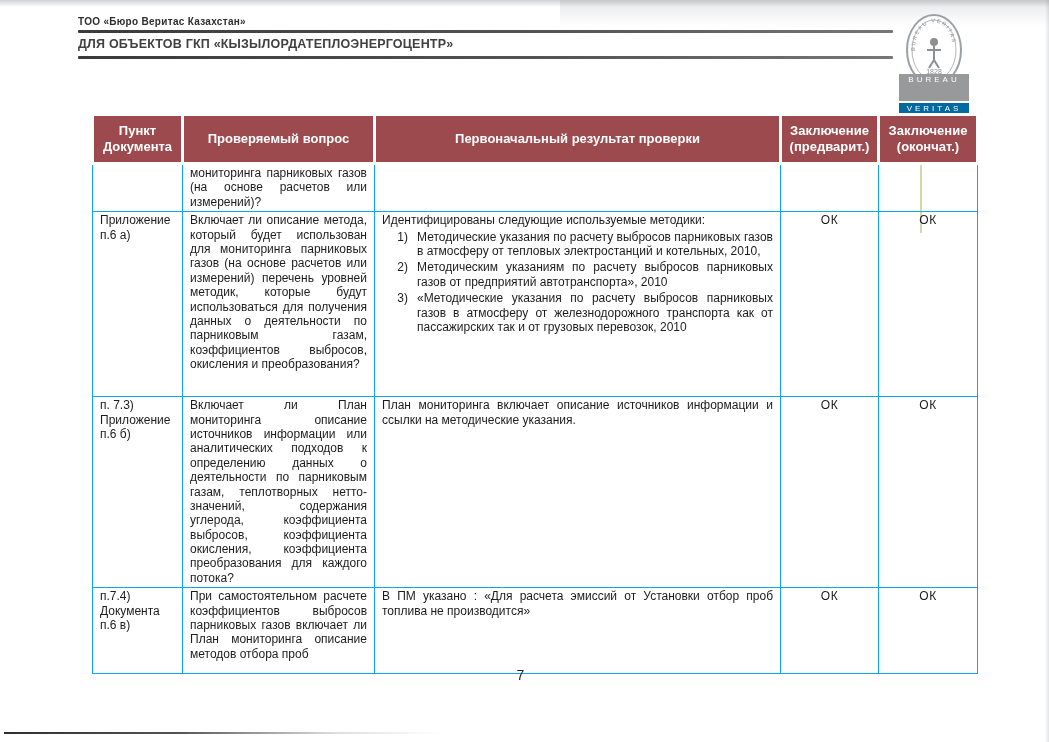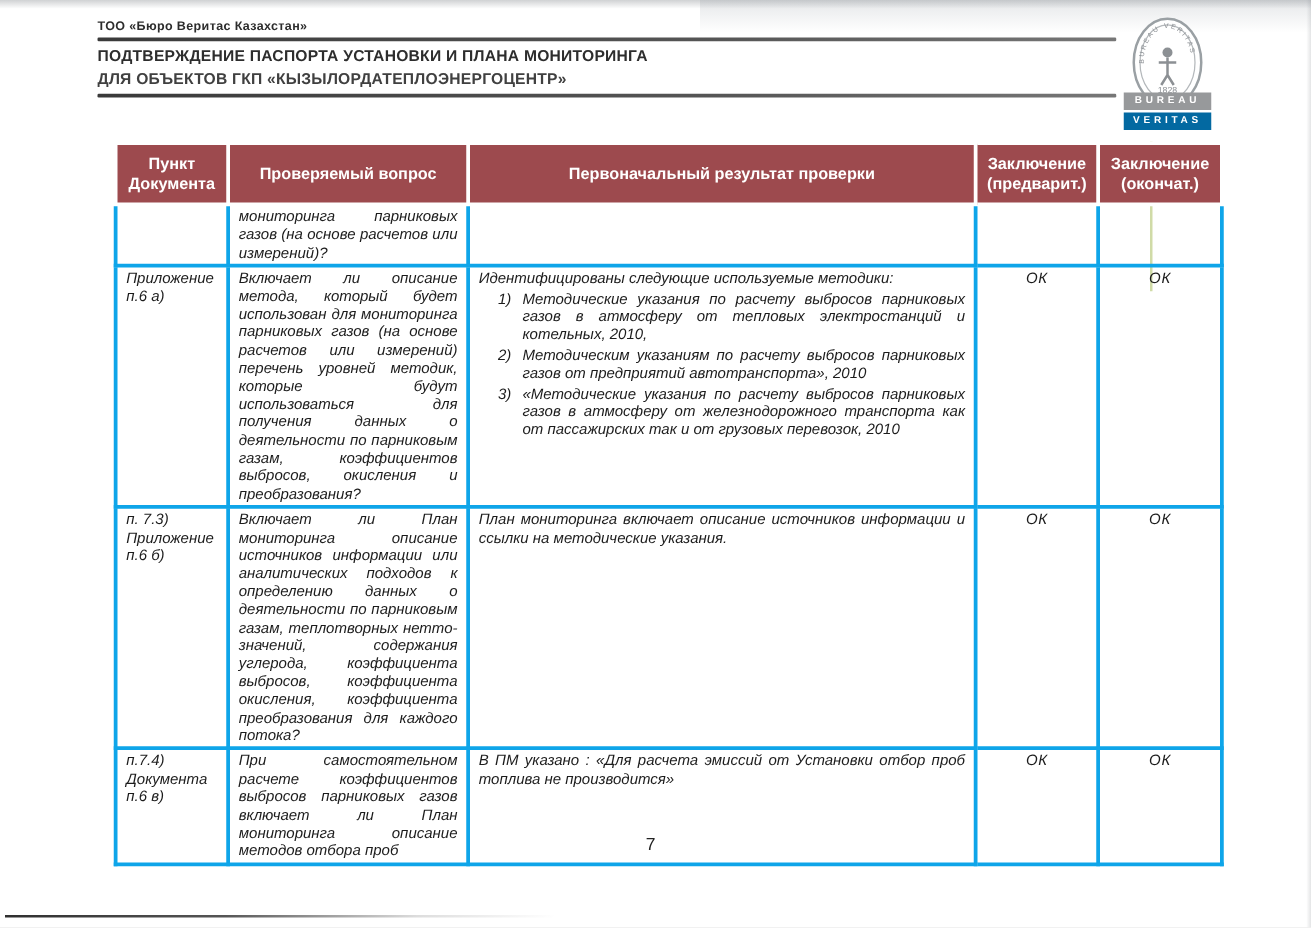--- a/index.html
+++ b/index.html
@@ -27,38 +27,38 @@
   .rule{height:3px;margin-top:3px;
     background:linear-gradient(90deg,#3a3a3a,#555 60%,#777);border-radius:1px;}
   .title1{font-size:12.5px;font-weight:700;color:#2d2d2d;margin-top:5px;letter-spacing:.2px;}
   .title2{font-size:12.5px;font-weight:700;color:#404040;margin-top:4px;letter-spacing:.2px;}
   .rule2{height:3px;margin-top:5px;
     background:linear-gradient(90deg,#3a3a3a,#555 60%,#777);border-radius:1px;}
 
   
   .logo{position:absolute;left:897px;top:12px;width:74px;height:96px;}
   .logo-bars{position:absolute;left:899px;top:74px;width:70px;}
-  .logo-bar{height:14px;line-height:11px;text-align:center;color:#fff;
-    font-size:8px;font-weight:700;letter-spacing:3px;margin-bottom:2px;}
+  .logo-bar{height:27px;line-height:11px;text-align:center;color:#fff;
+    font-size:8px;font-weight:400;letter-spacing:3px;margin-bottom:2px;}
   .bar-bureau{background:#97999b;}
   .bar-veritas{background:#0369a1;}
 
   
   table.review{
     position:absolute;left:91px;top:113px;width:885px;
     border-collapse:collapse;table-layout:fixed;
   }
   table.review th{
     background:#9d4a4e;color:#ffffff;font-size:13px;font-weight:700;
     text-align:center;vertical-align:middle;border:3px solid #ffffff;
     padding:4px 2px;white-space:pre-line;height:38px;line-height:1.25;
   }
   table.review td{
-    border:3px solid #0ea5e9;vertical-align:top;font-size:12px;line-height:1.2;
-    padding:1px 7px 2px 7px;color:#1c1c1c;font-style:italic;
+    border:1px solid #0ea5e9;vertical-align:top;font-size:12px;line-height:1.2;
+    padding:1px 7px 2px 7px;color:#1c1c1c;
   }
   td.item{text-align:left;white-space:pre-line;line-height:1.65;padding-top:3px;}
   td.question{text-align:justify;}
   td.result{text-align:justify;}
   td.conclusion{text-align:center;padding-top:3px;letter-spacing:.5px;}
   .r0{height:42px;} .r1{height:185px;} .r2{height:188px;} .r3{height:86px;}
   .list-item{display:flex;margin-top:2px;}
   .list-item .num{flex:0 0 26px;text-align:right;padding-right:9px;}
   .list-item .txt{flex:1;text-align:justify;}
 
@@ -73,21 +73,20 @@
 
   <div class="scan-top"></div>
   <div class="scan-top-right"></div>
   <div class="scan-right-edge"></div>
   <div class="scan-green-line"></div>
   <div class="scan-bottom-line"></div>
 
   <div class="letterhead">
     <div class="company">ТОО «Бюро Веритас Казахстан»</div>
     <div class="rule"></div>
-    <div class="title1">ПОДТВЕРЖДЕНИЕ ПАСПОРТА УСТАНОВКИ И ПЛАНА МОНИТОРИНГА</div>
     <div class="title2">ДЛЯ ОБЪЕКТОВ ГКП «КЫЗЫЛОРДАТЕПЛОЭНЕРГОЦЕНТР»</div>
     <div class="rule2"></div>
   </div>
 
   <svg class="logo" viewBox="0 0 74 96">
     <ellipse cx="37" cy="38" rx="27" ry="35" fill="#ffffff" stroke="#9aa0a4" stroke-width="2"></ellipse>
     <ellipse cx="37" cy="38" rx="22" ry="30" fill="none" stroke="#b4b8bb" stroke-width="1"></ellipse>
     <defs>
       <path id="arcTop" d="M 19 46 A 19 27 0 1 1 55 46" fill="none"></path>
     </defs>

